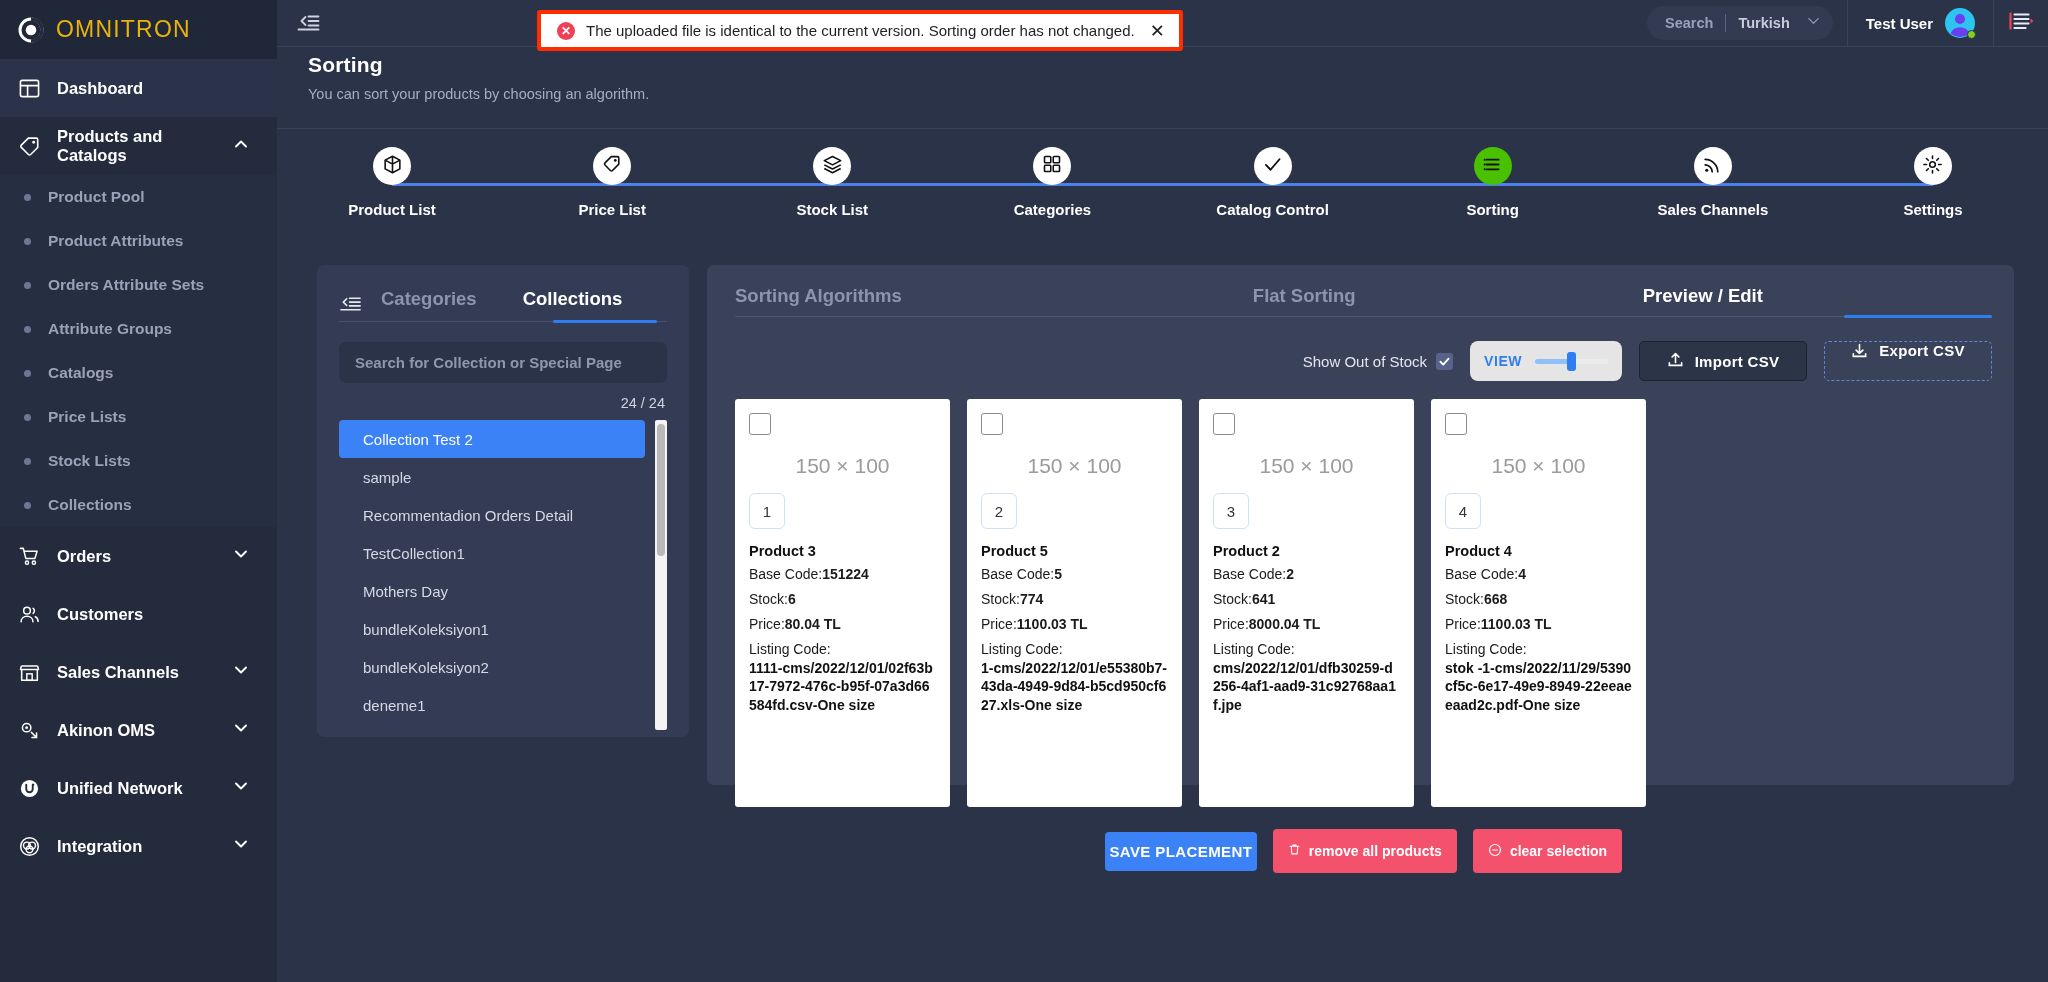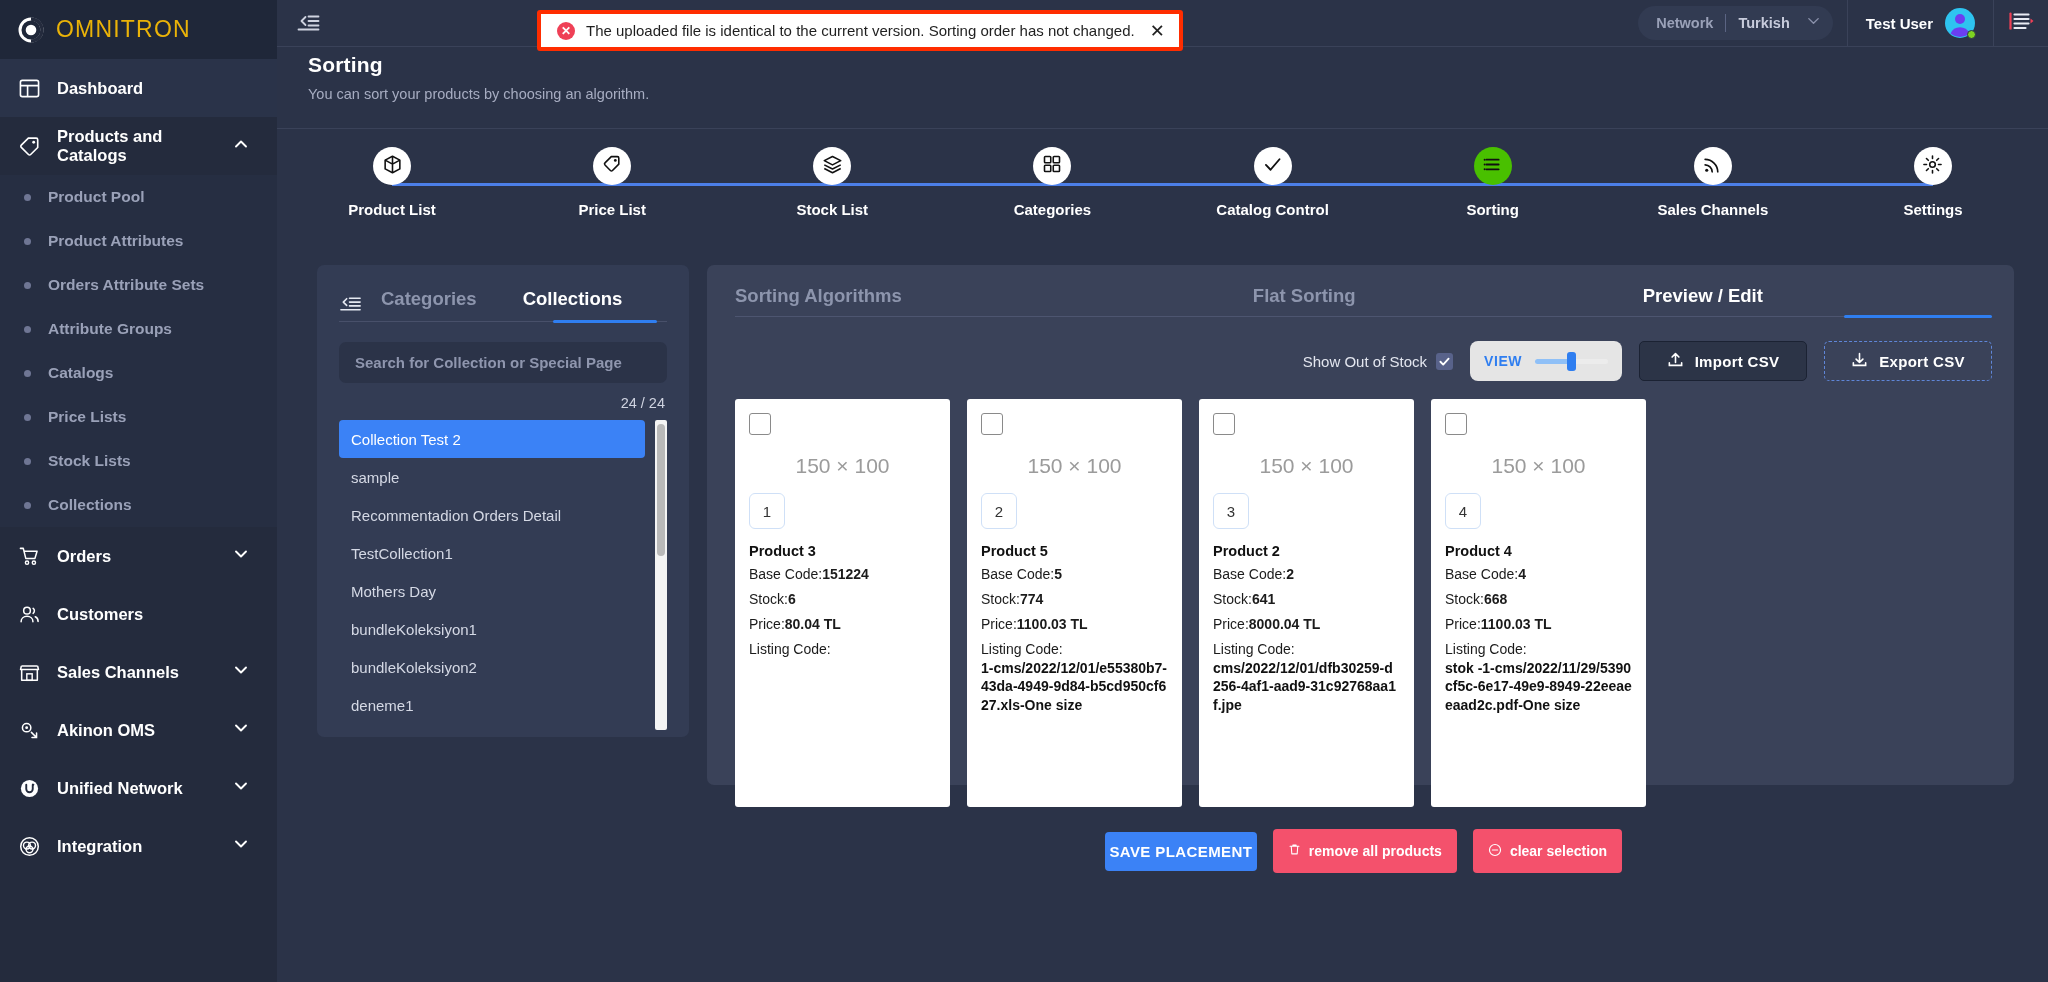--- a/index.html
+++ b/index.html
@@ -111,21 +111,21 @@
   .tabs-underline i { position:absolute; height:3px; background:#2f7ef0; top:-1px; border-radius:2px; }
   .search-box {
     margin-top: 20px; height: 41px; background:#2b3348; border-radius:7px;
     display:flex; align-items:center; padding: 0 16px;
     color:#8f96ae; font-size:15px; font-weight:700;
   }
   .count-row { text-align:right; color:#cfd3e0; font-size:14.5px; margin-top: 12px; padding-right:2px;}
   .coll-list { margin-top: 9px; position: relative; height: 310px; }
   .coll-scroll { height: 310px; overflow: hidden; padding-right: 22px; }
   .coll-item {
-    height: 38px; display:flex; align-items:center; padding: 0 12px;
+    height: 38px; display:flex; align-items:center; padding: 0 24px;
     color:#d5d9e5; font-size:15px; border-radius:4px; cursor:pointer;
   }
   .coll-item.selected { background:#3b82f6; color:#ffffff; }
   .coll-track {
     position:absolute; right: 0; top: 0; width: 12px; height: 310px;
     background:#f4f4f4; border-radius:2px;
   }
   .coll-thumb { position:absolute; left:2px; top:4px; width:8px; height:132px; background:#b9b9b9; border-radius:4px; cursor:pointer;}
 
   .panel-right {
@@ -156,21 +156,21 @@
   .slider .knob { position:absolute; left:44%; top:-7px; width:9px; height:19px; background:#2f7ef0; border-radius:3px;}
   .btn-outline {
     height:40px; min-width:168px; border:1.5px solid #1b2233; background:#2c3447;
     border-radius:5px; color:#ffffff; font-size:15px; font-weight:700;
     display:flex; align-items:center; justify-content:center; gap:11px; cursor:pointer;
     letter-spacing:.3px;
   }
   .btn-dashed {
     height:40px; min-width:168px; border:1.5px dashed #5f86d8; background:transparent;
     border-radius:5px; color:#ffffff; font-size:15px; font-weight:700;
-    display:flex; align-items:center; justify-content:center; gap:11px; cursor:pointer;
+    display:flex; align-items:flex-start; justify-content:center; gap:11px; cursor:pointer;
     letter-spacing:.3px;
   }
 
   .cards { display:flex; gap: 17px; margin-top: 18px; }
   .card {
     width: 215px; flex:0 0 215px; background:#ffffff; border-radius:3px;
     height: 408px; padding: 14px 14px 10px 14px; position:relative; overflow:hidden;
     cursor:pointer;
   }
   .card-chk { width:22px; height:22px; border:1.5px solid #8a8a8a; border-radius:3px; background:#fff; cursor:pointer;}
@@ -374,21 +374,21 @@
     <div class="topbar">
       <span class="collapse-btn">
         <svg viewBox="0 0 24 24" width="24" height="24">
             <path d="M9.5 6 5.5 10l4 4" fill="none" stroke="#cfd3e0" stroke-width="1.8" stroke-linecap="round" stroke-linejoin="round"></path>
             <path d="M12.5 5.5h10M12.5 10h10M12.5 14.5h10M2.5 18.5h20" stroke="#cfd3e0" stroke-width="1.8" stroke-linecap="round"></path>
           </svg>
       </span>
 
       <div class="topbar-right">
         <div class="locales-pill">
-          <span class="locales-label">Network</span>
+          <span class="locales-label">Search</span>
           <span class="locales-sep"></span>
           <span class="locales-val">Turkish</span>
           <span class="locales-chev">
             <svg viewBox="0 0 16 16" width="15" height="15">
                 <path d="M3 6 8 11l5-5" fill="none" stroke="#8a91ab" stroke-width="1.5" stroke-linecap="round" stroke-linejoin="round"></path>
               </svg>
           </span>
         </div>
         <div class="tb-divider"></div>
         <div class="user-box">
@@ -643,20 +643,21 @@
 
           <div class="card">
             <div class="card-chk"></div>
             <div class="card-img">150 × 100</div>
             <div class="card-num">1</div>
             <div class="card-title">Product 3</div>
             <div class="card-line"><span>Base Code:</span><b>151224</b></div>
             <div class="card-line"><span>Stock:</span><b>6</b></div>
             <div class="card-line"><span>Price:</span><b>80.04 TL</b></div>
             <div class="card-line">Listing Code:</div>
+            <div class="card-code">1111-cms/2022/12/01/02f63b17-7972-476c-b95f-07a3d66584fd.csv-One size</div>
           </div>
 
           <div class="card">
             <div class="card-chk"></div>
             <div class="card-img">150 × 100</div>
             <div class="card-num">2</div>
             <div class="card-title">Product 5</div>
             <div class="card-line"><span>Base Code:</span><b>5</b></div>
             <div class="card-line"><span>Stock:</span><b>774</b></div>
             <div class="card-line"><span>Price:</span><b>1100.03 TL</b></div>

